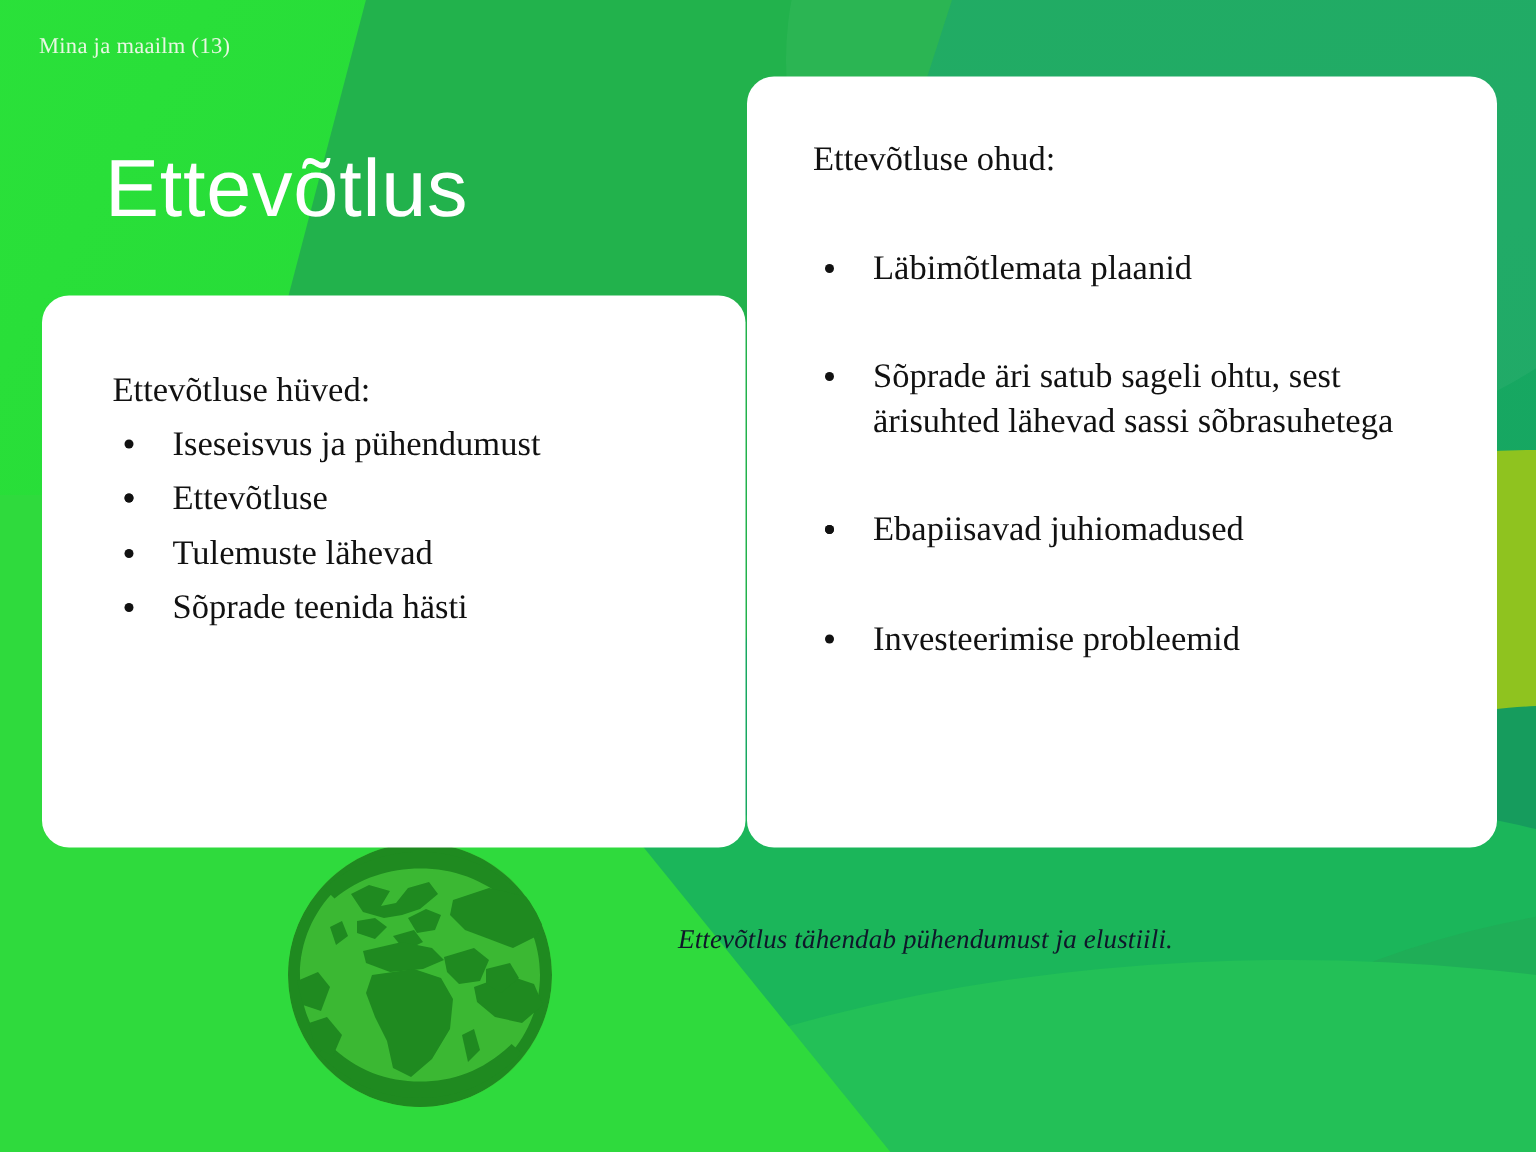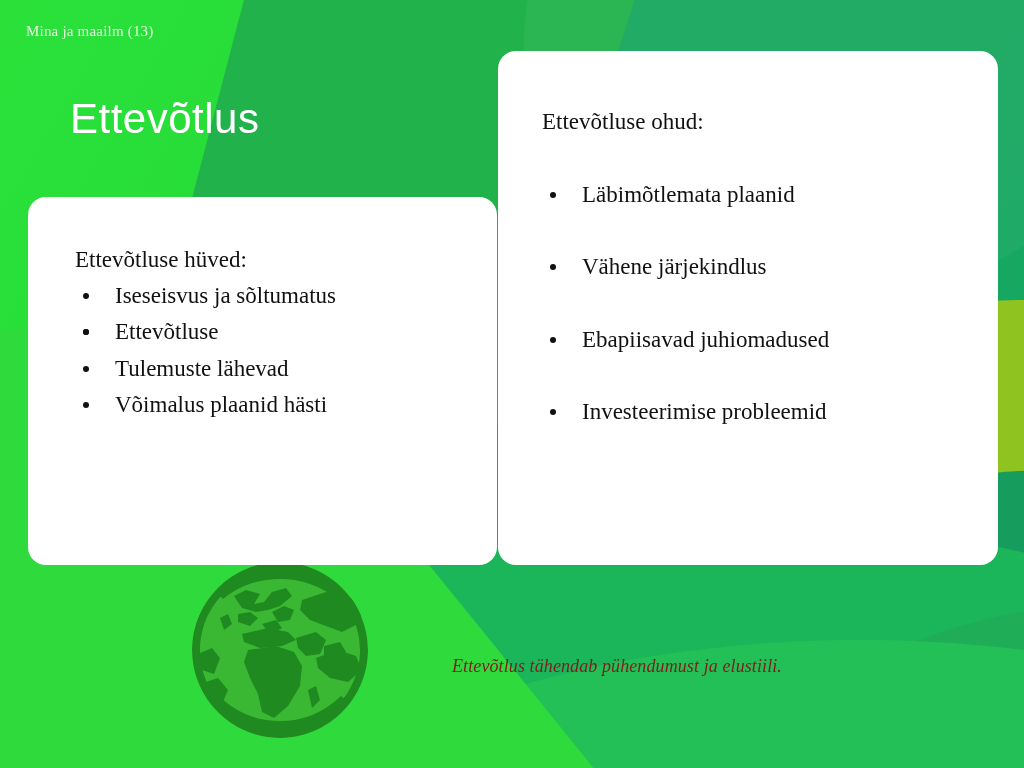--- a/index.html
+++ b/index.html
@@ -108,21 +108,21 @@
     font-size: 15px;
     color: #E8F7E2;
     letter-spacing: .2px;
     white-space: nowrap;
   }
   .slide-title {
     position: absolute;
     left: 70px;
     top: 95px;
     font-family: "Liberation Sans", sans-serif;
-    font-size: 42px;
+    font-size: 54px;
     font-weight: 400;
     color: #FFFFFF;
     letter-spacing: .5px;
     white-space: nowrap;
   }
 
   
   .card {
     position: absolute;
     background: #FFFFFF;
@@ -134,21 +134,21 @@
     top: 197px;
     width: 469px;
     height: 368px;
     padding: 48px 26px 12px 47px;
   }
   .card-right {
     left: 498px;
     top: 51px;
     width: 500px;
     height: 514px;
-    padding: 56px 22px 0 44px;
+    padding: 40px 22px 0 44px;
   }
 
   .card-heading {
     font-family: "Liberation Serif", serif;
     font-size: 23px;
     color: #111111;
     margin: 0 0 6px 0;
     line-height: 1.3;
   }
 
@@ -174,25 +174,25 @@
     height: 6px;
     border-radius: 50%;
     background: #111111;
   }
   .card-right ul.bullets li { margin-bottom: 11px; margin-top: 43px; }
 
   
   .caption {
     position: absolute;
     left: 452px;
-    top: 656px;
+    top: 616px;
     font-family: "Liberation Serif", serif;
     font-style: italic;
     font-size: 18px;
-    color: #7f1d1d;
+    color: #0f172a;
     white-space: nowrap;
     letter-spacing: .1px;
   }
 </style>
 </head>
 <body>
 
 <div id="slide">
 
   <div class="bg-layer bg-base"></div>
@@ -251,50 +251,53 @@
 
   <div class="eyebrow">Mina ja maailm (13)</div>
 
   <div class="slide-title">Ettevõtlus</div>
 
   <div class="card card-left">
     <div class="card-heading">Ettevõtluse hüved:</div>
     <ul class="bullets">
       <li>
         <span class="bullet-dot"></span>
-        <span>Iseseisvus ja sõltumatus</span>
+        <span>Iseseisvus ja pühendumust</span>
       </li>
       <li>
         <span class="bullet-dot"></span>
       </li>
       <li>
         <span class="bullet-dot"></span>
         <span>Ettevõtluse</span>
       </li>
       <li>
         <span class="bullet-dot"></span>
         <span>Tulemuste lähevad</span>
       </li>
       <li>
         <span class="bullet-dot"></span>
-        <span>Võimalus plaanid hästi</span>
+        <span>Sõprade teenida hästi</span>
       </li>
     </ul>
   </div>
 
   <div class="card card-right">
     <div class="card-heading">Ettevõtluse ohud:</div>
     <ul class="bullets">
       <li>
         <span class="bullet-dot"></span>
         <span>Läbimõtlemata plaanid</span>
       </li>
       <li>
         <span class="bullet-dot"></span>
-        <span>Vähene järjekindlus</span>
+        <span>Sõprade äri satub sageli ohtu, sest ärisuhted lähevad sassi sõbrasuhetega</span>
+      </li>
+      <li>
+        <span class="bullet-dot"></span>
       </li>
       <li>
         <span class="bullet-dot"></span>
         <span>Ebapiisavad juhiomadused</span>
       </li>
       <li>
         <span class="bullet-dot"></span>
         <span>Investeerimise probleemid</span>
       </li>
     </ul>

